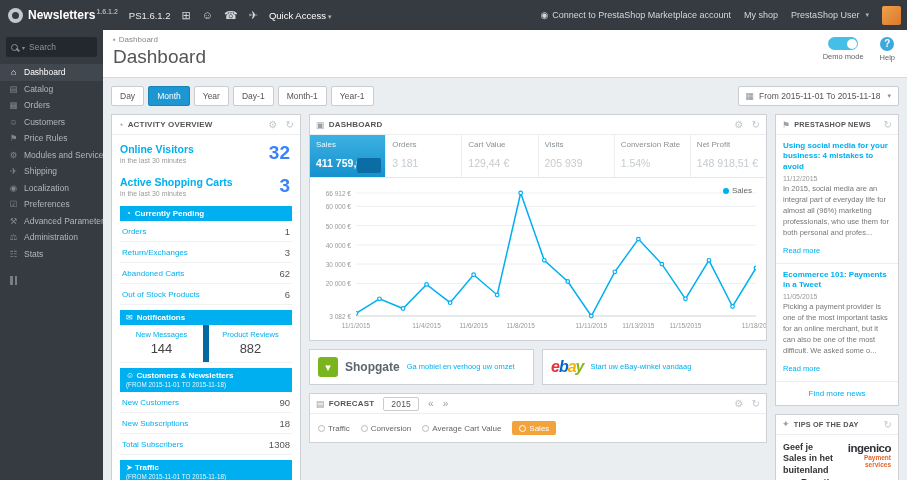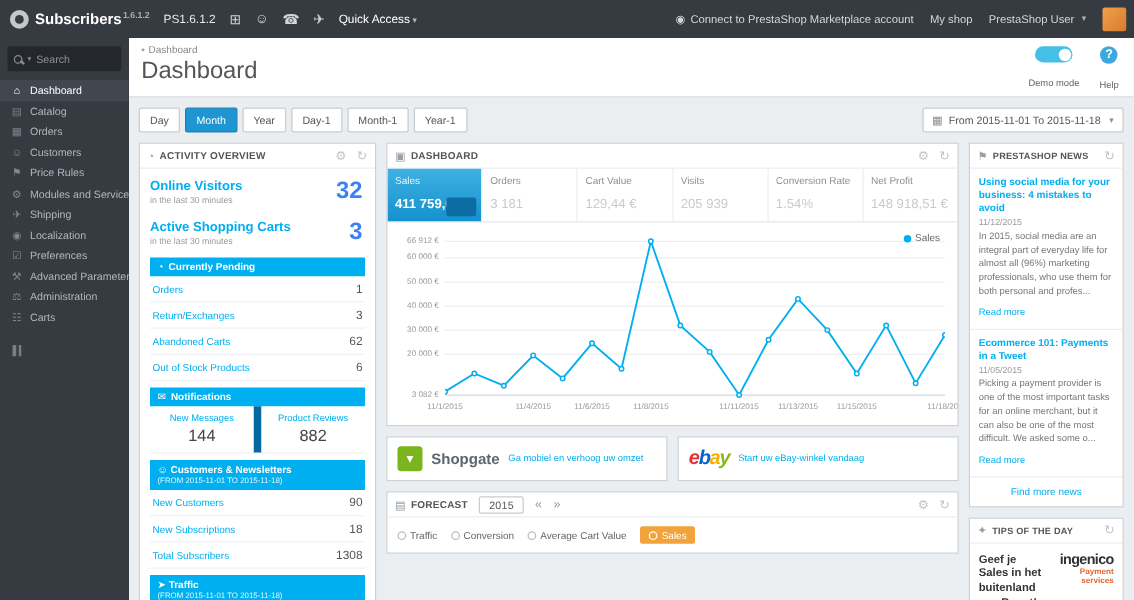--- a/index.html
+++ b/index.html
@@ -41,21 +41,21 @@
 .main{margin-left:103px;padding-top:30px}
 .page-head{background:#fff;border-bottom:1px solid #d6d9dc;padding:5px 10px 9px;position:relative}
 .breadcrumb{font-size:8px;color:#888;display:flex;align-items:center;gap:3px}
 .bc-ico{font-size:8px;color:#9aa0a5}
 .page-title{font-size:19px;font-weight:400;color:#555;margin-top:2px}
 .head-tools{position:absolute;right:12px;top:7px;display:flex;gap:16px}
 .tool{text-align:center;cursor:pointer}
 .toggle{width:30px;height:13px;background:#45bfe5;border-radius:7px;position:relative;margin:0 auto}
 .toggle::after{content:"";position:absolute;right:1.5px;top:1.5px;width:10px;height:10px;background:#fff;border-radius:50%}
 .help-circle{width:14px;height:14px;border-radius:50%;background:#3ba9de;color:#fff;font-size:10px;font-weight:bold;line-height:14px;margin:0 auto;text-align:center}
-.tool-label{font-size:7.5px;color:#666;margin-top:12px}
+.tool-label{font-size:7.5px;color:#666;margin-top:2px}
 
 
 .filter-row{display:flex;align-items:center;gap:4px;padding:8px 8px 0}
 .fbtn{height:20px;padding:0 8px;background:#fff;border:1px solid #c9ccd0;border-radius:2px;color:#555;font-size:8.5px;line-height:18px;cursor:pointer}
 .fbtn.active{background:#1e96d2;border-color:#1a82b8;color:#fff}
 .date-btn{margin-left:auto;height:20px;background:#fff;border:1px solid #c9ccd0;border-radius:2px;color:#555;font-size:8.5px;display:flex;align-items:center;gap:5px;padding:0 7px;cursor:pointer}
 .date-btn .cal{color:#8d9296;font-size:9px}
 
 
 .cols{display:flex;gap:8px;padding:8px;align-items:flex-start}
@@ -142,21 +142,21 @@
 .ing-name{font-size:11.5px;font-weight:bold;color:#31313a;letter-spacing:-.5px}
 .ing-sub{font-size:6.5px;color:#e8632a;font-weight:bold;line-height:1.15}
 </style>
 </head>
 <body>
 
 <div class="topbar">
   <div class="tb-left">
     <span class="logo">
       <span class="logo-circle"></span>
-      <span class="brand"><span>Subscribers</span><span class="brand-ver">1.6.1.2</span></span>
+      <span class="brand"><span>Newsletters</span><span class="brand-ver">1.6.1.2</span></span>
     </span>
     <span class="ps-ver">PS1.6.1.2</span>
     <span class="tb-ico">⊞</span>
     <span class="tb-ico">☺</span>
     <span class="tb-ico">☎</span>
     <span class="tb-ico">✈</span>
     <span class="quick"><span>Quick Access</span><span class="caret">▾</span></span>
   </div>
   <div class="tb-right">
     <span class="item">
@@ -220,21 +220,21 @@
     <li>
         <span class="mi">⚒</span>
         <span>Advanced Parameters</span>
       </li>
     <li>
         <span class="mi">⚖</span>
         <span>Administration</span>
       </li>
     <li>
         <span class="mi">☷</span>
-        <span>Carts</span>
+        <span>Stats</span>
       </li>
   </ul>
   <div class="collapse">
       <i></i>
       <i></i>
     </div>
 </div>
 
 <div class="main">
 

